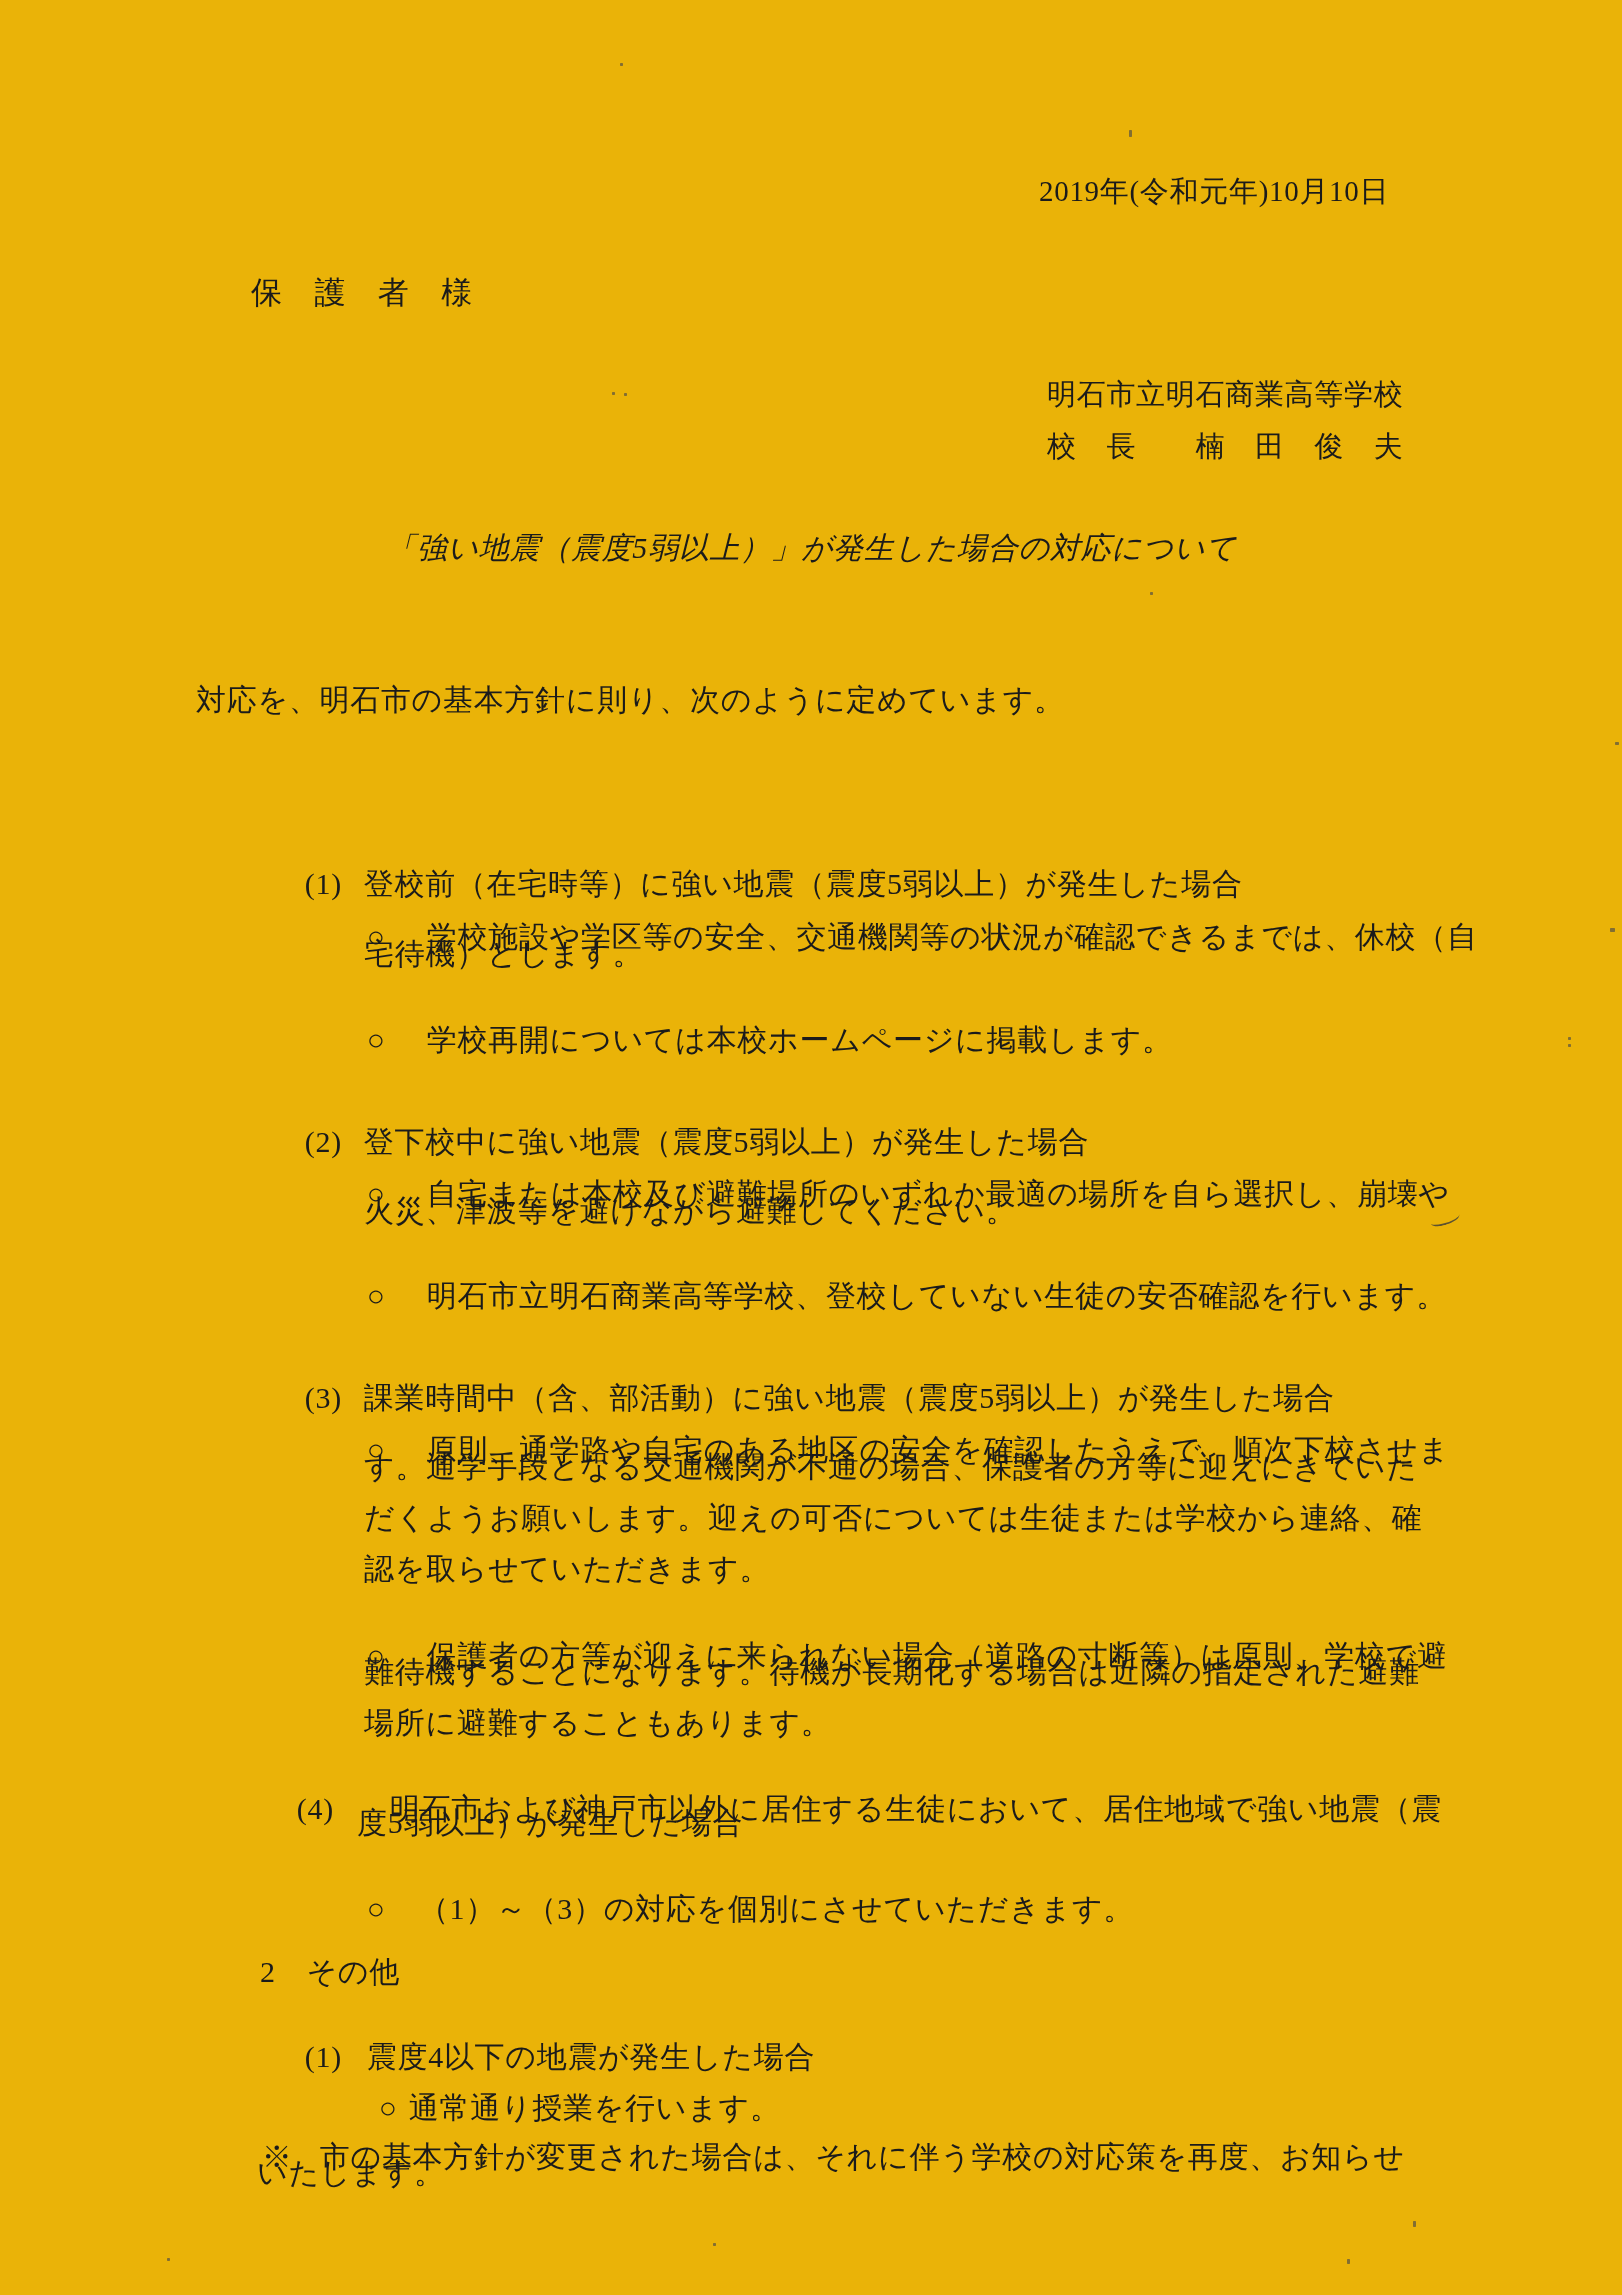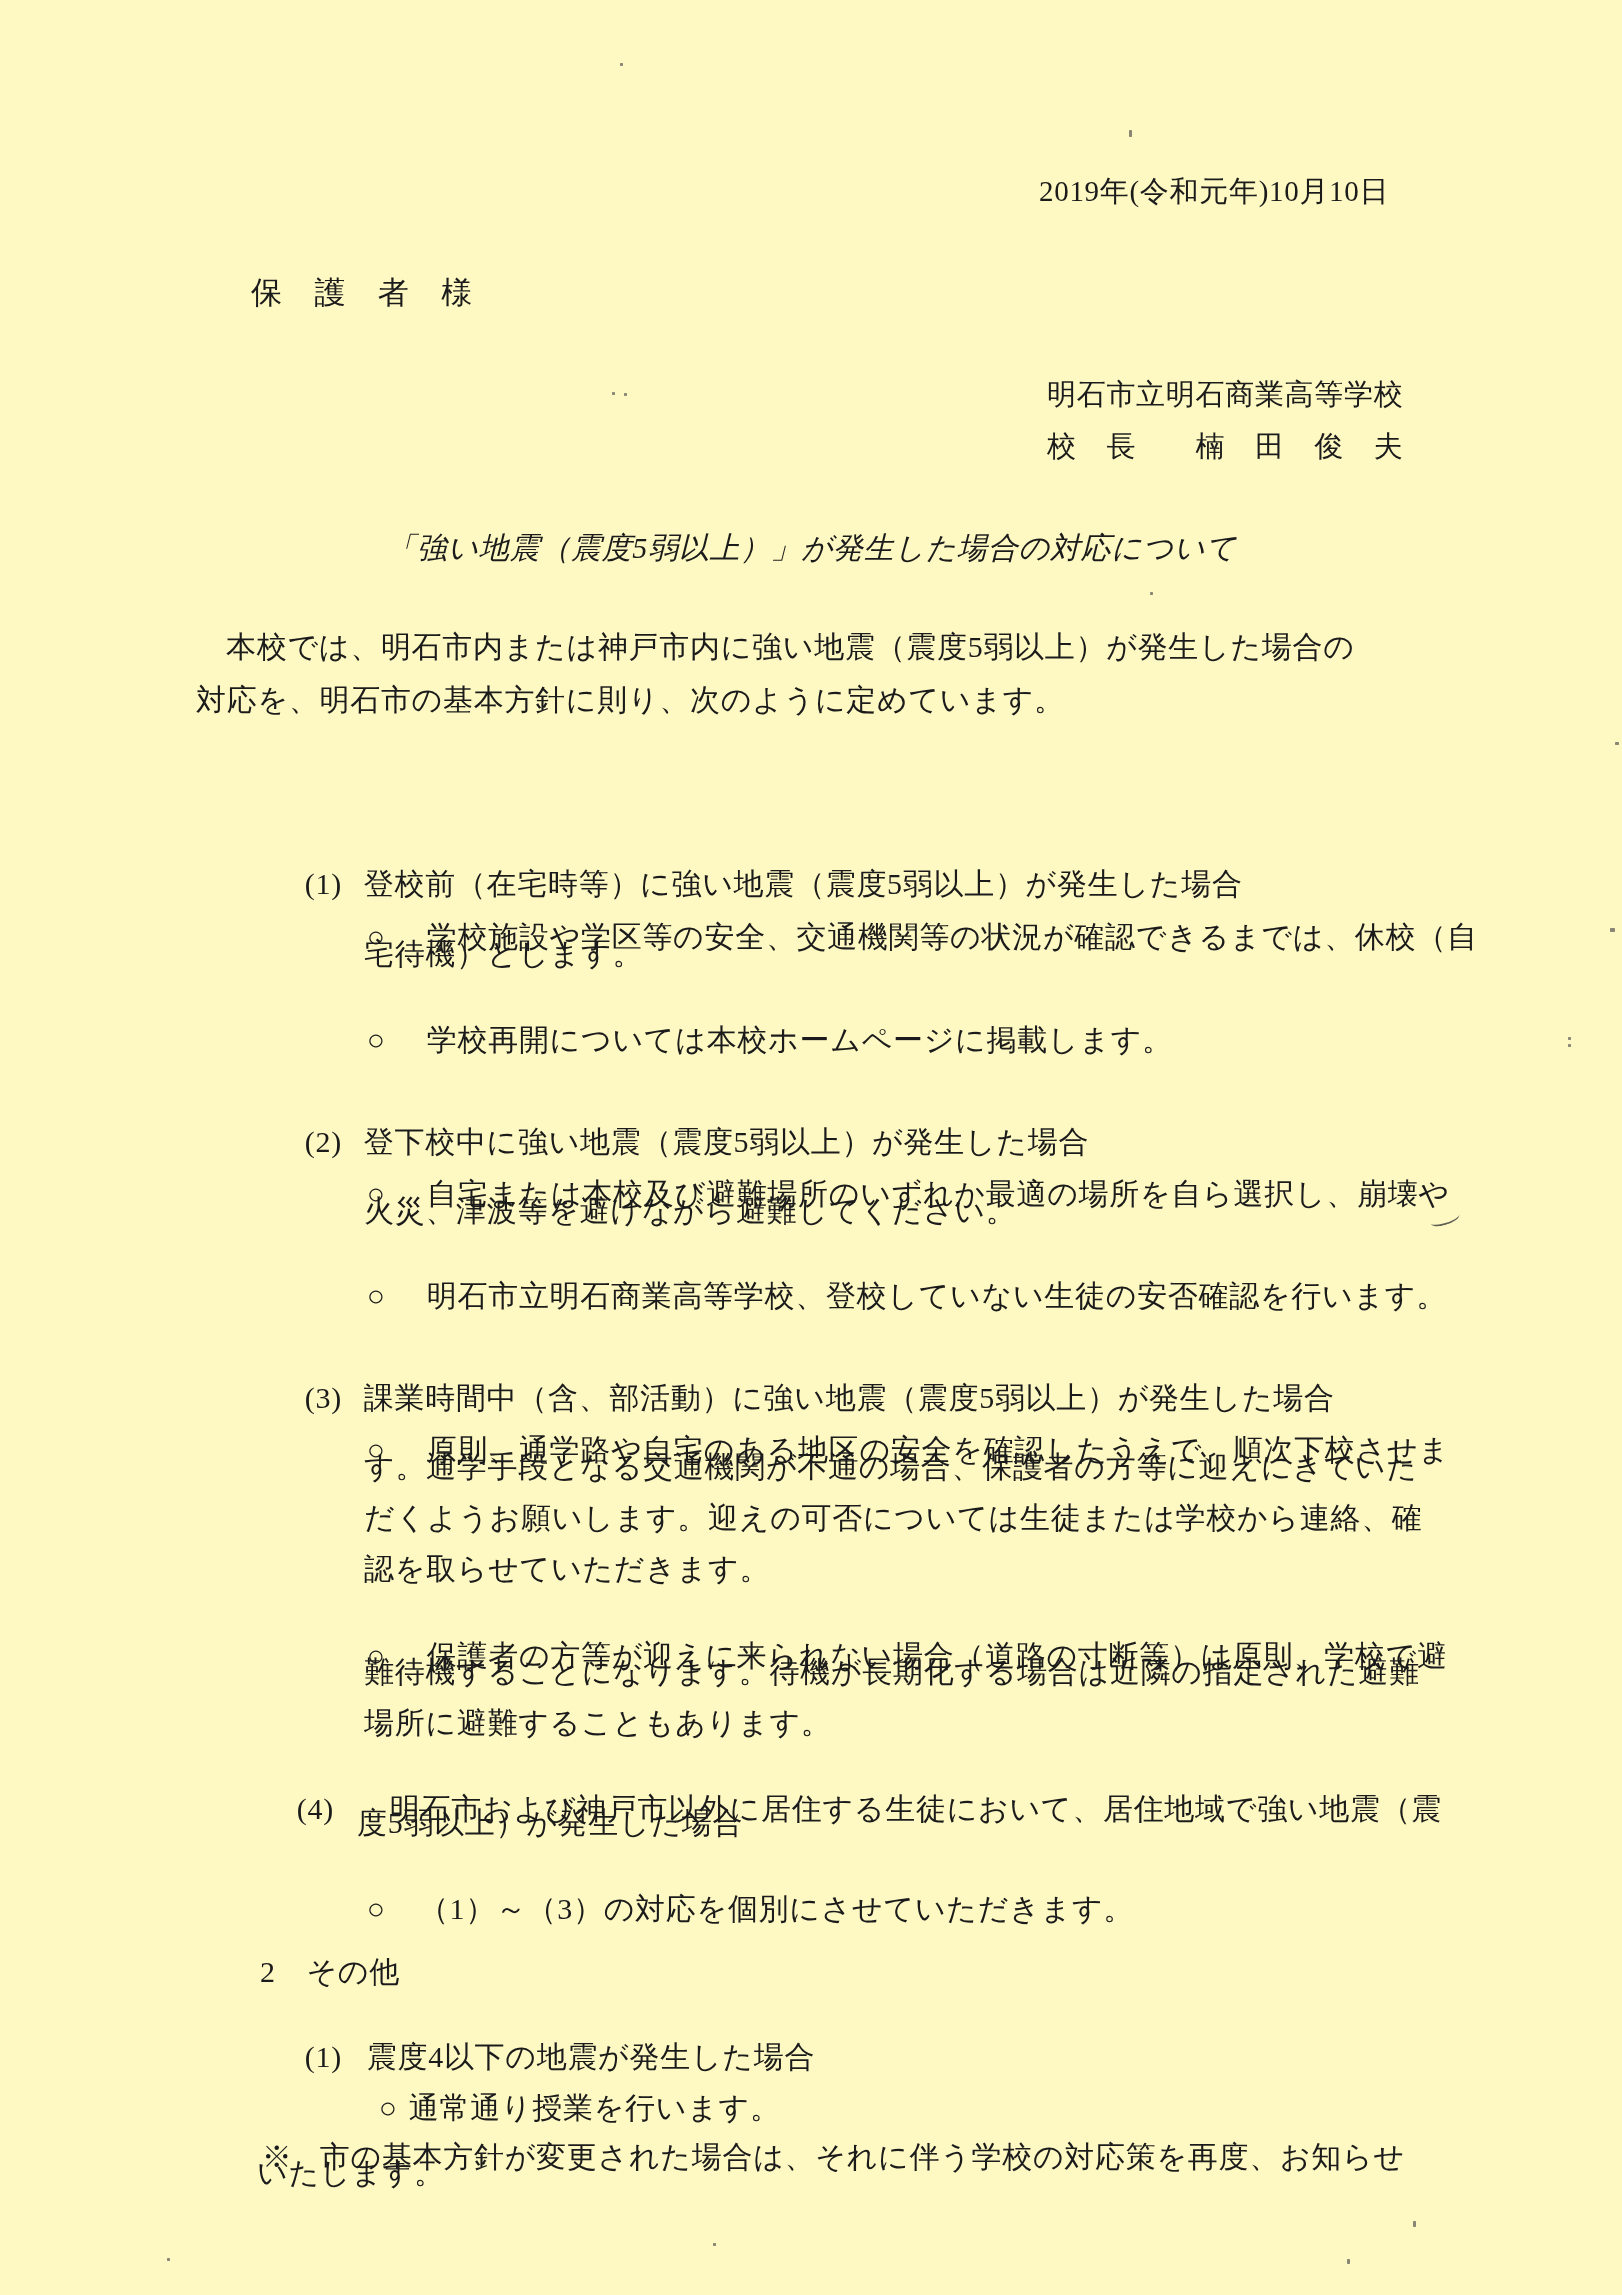--- a/index.html
+++ b/index.html
@@ -4,21 +4,21 @@
 <style>
   html, body {
     margin: 0;
     padding: 0;
     background: #ffffff;
   }
   .page {
     position: relative;
     width: 1623px;
     height: 2295px;
-    background: #fef9c3;
+    background: #eab308;
     overflow: hidden;
     color: #1b1b1b;
     font-family: "Liberation Serif", "DejaVu Serif", serif;
   }
   .ln {
     position: absolute;
     font-size: 30px;
     line-height: 1.18;
     white-space: pre;
     letter-spacing: 0.7px;
@@ -62,21 +62,20 @@
   <div class="ln f-sender" style="left:1039px; top:174px">2019年(令和元年)10月10日</div>
 
   <div class="ln f-addr" style="left:251px; top:275px">保　護　者　様</div>
 
   <div class="ln f-sender" style="left:1047px; top:377px">明石市立明石商業高等学校</div>
 
   <div class="ln f-sender" style="left:1047px; top:429px">校　長　　楠　田　俊　夫</div>
 
   <div class="ln f-title" style="left:386px; top:530px">「強い地震（震度5弱以上）」が発生した場合の対応について</div>
 
-  <div class="ln" style="left:226px; top:629px">本校では、明石市内または神戸市内に強い地震（震度5弱以上）が発生した場合の</div>
   <div class="ln" style="left:196px; top:682px">対応を、明石市の基本方針に則り、次のように定めています。</div>
 
 
   <div class="ln" style="left:272px; top:831px">
     <span class="mk w90">(1)</span><span>登校前（在宅時等）に強い地震（震度5弱以上）が発生した場合</span>
   </div>
 
   <div class="ln" style="left:334px; top:884px">
     <span class="mk w92">○</span><span>学校施設や学区等の安全、交通機関等の状況が確認できるまでは、休校（自</span>
   </div>

